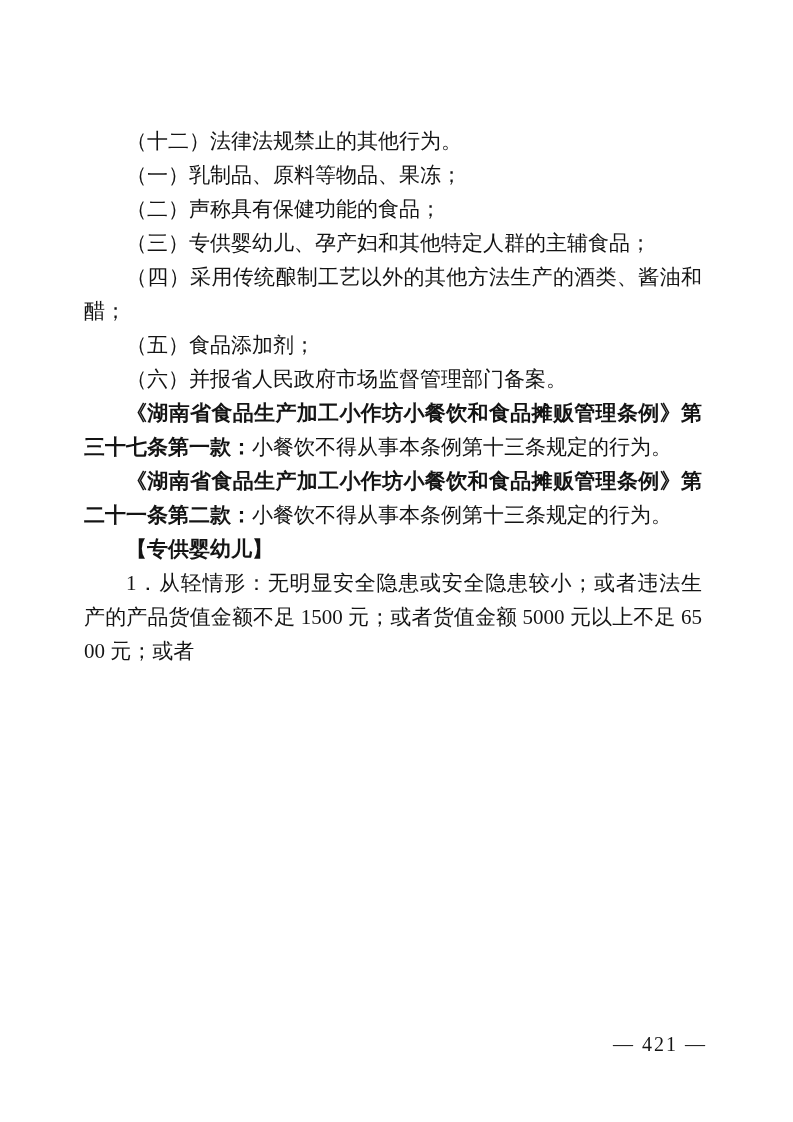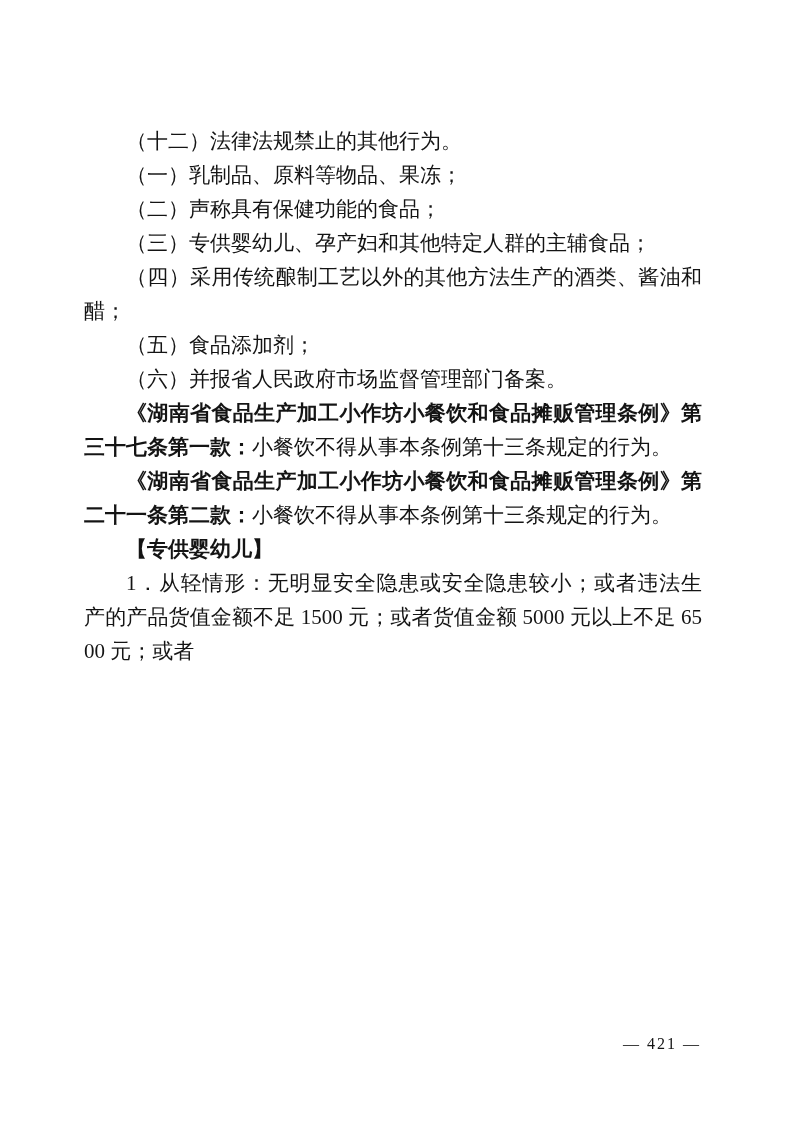--- a/index.html
+++ b/index.html
@@ -24,22 +24,22 @@
     line-height: 34px;
     text-align: justify;
     text-justify: inter-character;
     text-indent: 2em;
     word-break: break-all;
   }
   .doc-body p b { font-weight: bold; }
   .footer {
     position: absolute;
     top: 1032px;
-    right: 92px;
-    font-size: 16px;
+    right: 86px;
+    font-size: 20px;
     line-height: 24px;
     letter-spacing: 2px;
     color: #141414;
   }
 </style>
 </head>
 <body>
 
 <div class="page">
   <div class="doc-body">

